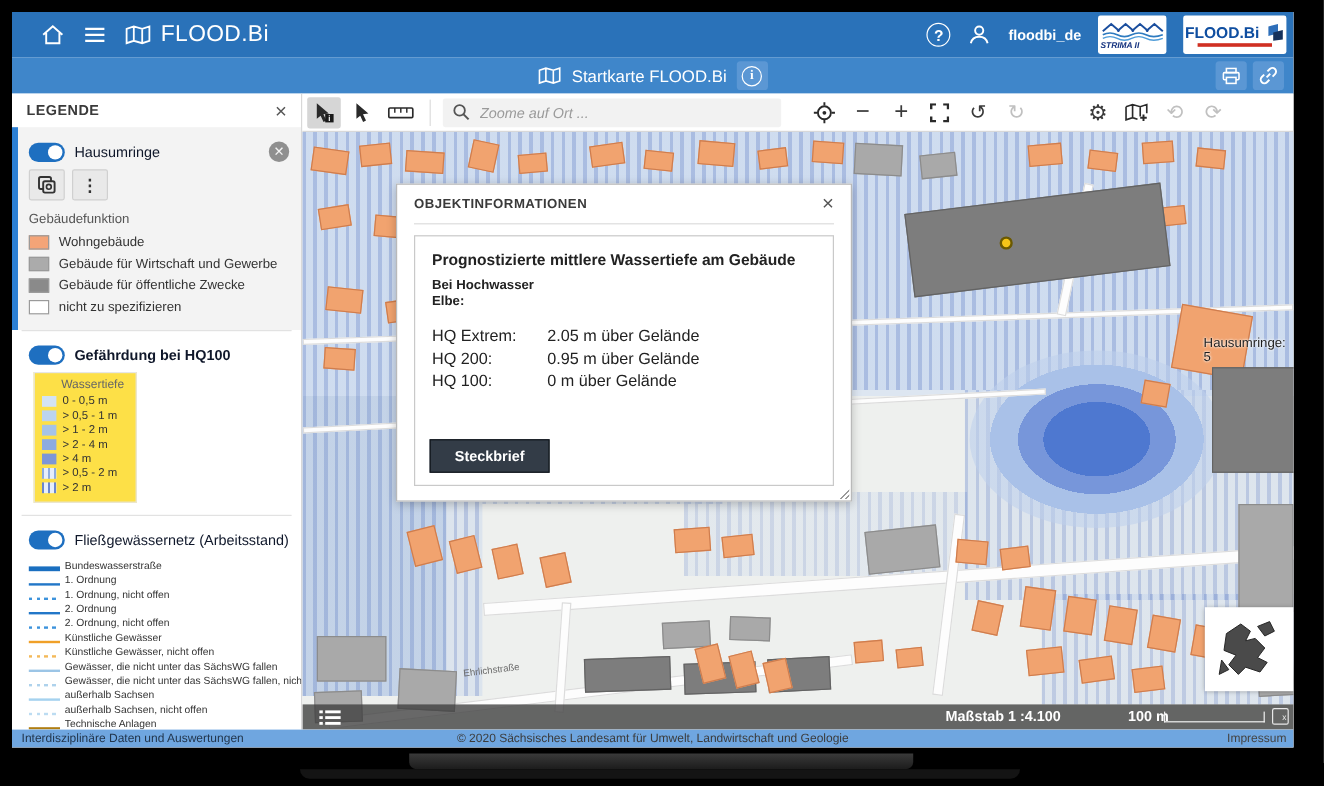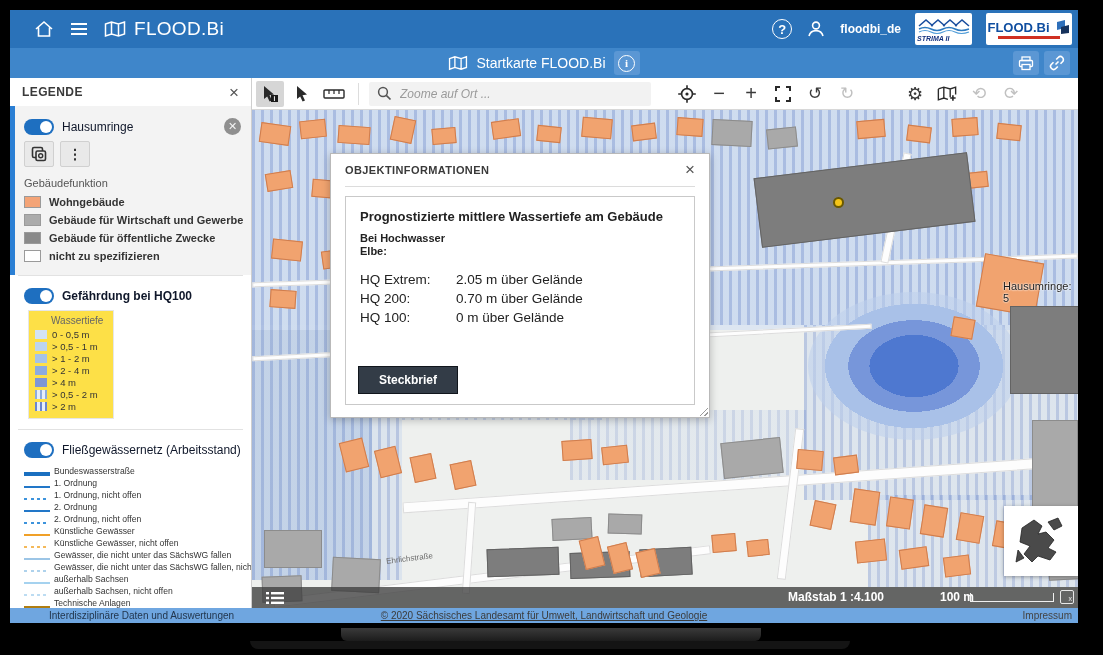--- a/index.html
+++ b/index.html
@@ -41,21 +41,21 @@
   .switch { width:30px; height:16px; background:#1e6fc0; border-radius:9px; position:relative; flex:0 0 auto; cursor:pointer; }
   .switch::after { content:''; position:absolute; right:2px; top:2px; width:12px; height:12px; background:#fff; border-radius:50%; }
   .toggle-label { font-size:12px; color:#0f172a; }
   .circle-x { margin-left:auto; width:17px; height:17px; border-radius:50%; background:#8f8f8f; color:#f3f3f3; font-size:11px; display:flex; align-items:center; justify-content:center; cursor:pointer; }
   .mini-btn-row { display:flex; gap:6px; margin:6px 0 10px 0; }
   .mini-btn { width:30px; height:26px; background:#e9e9e9; border:1px solid #d0d0d0; border-radius:2px; display:flex; align-items:center; justify-content:center; cursor:pointer; color:#333; }
   .dots { font-size:14px; font-weight:bold; letter-spacing:0; color:#333; }
   .lg-subtitle { font-size:11px; color:#555; margin:4px 0 4px 0; }
   .lg-row { display:flex; align-items:center; gap:8px; height:18px; }
   .swatch { width:17px; height:12px; border:1px solid #9a9a9a; flex:0 0 auto; }
-  .lg-lbl { font-size:11px; color:#333; white-space:nowrap;font-weight:bold; }
+  .lg-lbl { font-size:11px; color:#333; white-space:nowrap; }
   .depth-card { background:#fde047; border:1px solid #e6e6e6; padding:4px 10px 6px 6px; display:inline-block; margin-left:4px; }
   .depth-title { font-size:10px; color:#666; margin-bottom:2px; padding-left:16px; }
   .depth-row { display:flex; align-items:center; gap:5px; height:12px; }
   .depth-swatch { width:12px; height:9px; flex:0 0 auto; }
   .net-row { display:flex; align-items:flex-end; gap:4px; height:12px; }
   .net-line { width:26px; flex:0 0 auto; }
   .net-lbl { font-size:8.6px; color:#333; white-space:nowrap; }
 
   
   .map-col { position:absolute; left:242px; top:68px; width:713px; height:530px; }
@@ -104,22 +104,22 @@
   
   .map-bottombar { position:absolute; left:0; bottom:0; width:826px; height:21px; background:rgba(62,62,62,0.78); z-index:9; color:#fff; }
   .layerlist-btn { position:absolute; left:10px; top:2px; width:26px; height:17px; display:flex; align-items:center; justify-content:center; cursor:pointer; }
   .scale-text { position:absolute; left:536px; top:3px; font-size:12px; font-weight:bold; }
   .scale-dist { position:absolute; left:688px; top:3px; font-size:12px; font-weight:bold; }
   .scale-bar { position:absolute; left:718px; top:6px; width:84px; height:9px; border:1px solid #f0f0f0; border-top:none; }
   .scalebar-close { position:absolute; left:808px; top:3px; width:14px; height:14px; border:1px solid #e8e8e8; border-radius:2px; font-size:7px; display:flex; align-items:flex-end; justify-content:flex-end; padding:1px; cursor:pointer; color:#e8e8e8; }
 
   
   .strip { position:absolute; left:0; top:598px; width:1068px; height:15px; background:#6fa6e0; font-size:10px; line-height:15px; }
-  .strip-left { position:absolute; left:8px; color:#22364d;margin-left:31px; }
-  .strip-center { position:absolute; left:0; width:100%; text-align:center; color:#3b3b3b;text-decoration:underline; }
+  .strip-left { position:absolute; left:8px; color:#22364d; }
+  .strip-center { position:absolute; left:0; width:100%; text-align:center; color:#3b3b3b; }
   .strip-right { position:absolute; right:6px; color:#444; cursor:pointer; }
 
   
   .bezel-hinge { position:absolute; left:341px; top:628px; width:420px; height:13px; background:linear-gradient(#3a3a3a,#1c1c1c); border-radius:0 0 6px 6px; }
   .bezel-hinge2 { position:absolute; left:250px; top:641px; width:600px; height:8px; background:#141414; border-radius:0 0 10px 10px; }
 
   svg { display:block; }
 </style>
 </head>
 <body>
@@ -536,21 +536,21 @@
           <div class="popup-heading">Prognostizierte mittlere Wassertiefe am Gebäude</div>
           <div class="popup-sub">Bei Hochwasser</div>
           <div class="popup-sub">Elbe:</div>
           <div class="popup-rows" id="popup-rows">
               <div class="popup-row">
                 <span class="lab">HQ Extrem:</span>
                 <span>2.05 m über Gelände</span>
               </div>
               <div class="popup-row">
                 <span class="lab">HQ 200:</span>
-                <span>0.70 m über Gelände</span>
+                <span>0.95 m über Gelände</span>
               </div>
               <div class="popup-row">
                 <span class="lab">HQ 100:</span>
                 <span>0 m über Gelände</span>
               </div>
             </div>
           <button class="steckbrief-btn">Steckbrief</button>
         </div>
         <div class="resize-handle"></div>
       </div>

